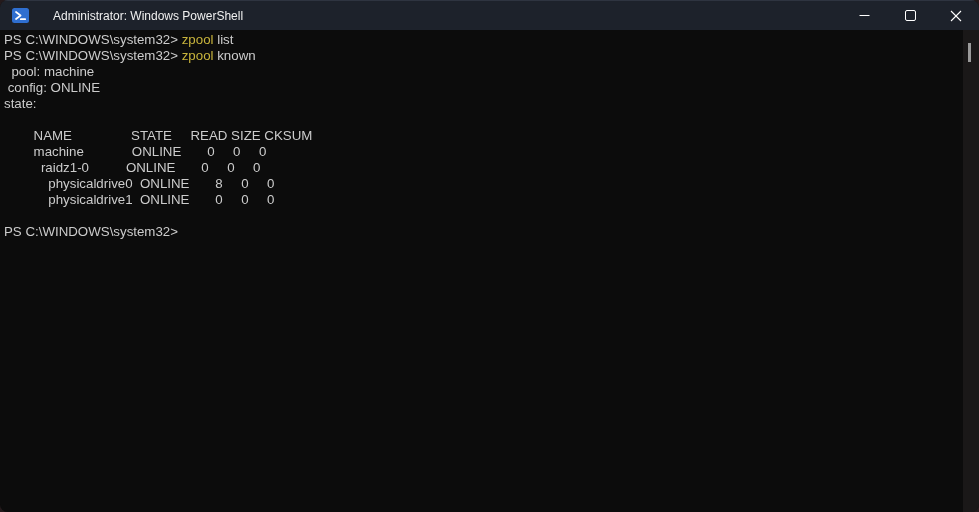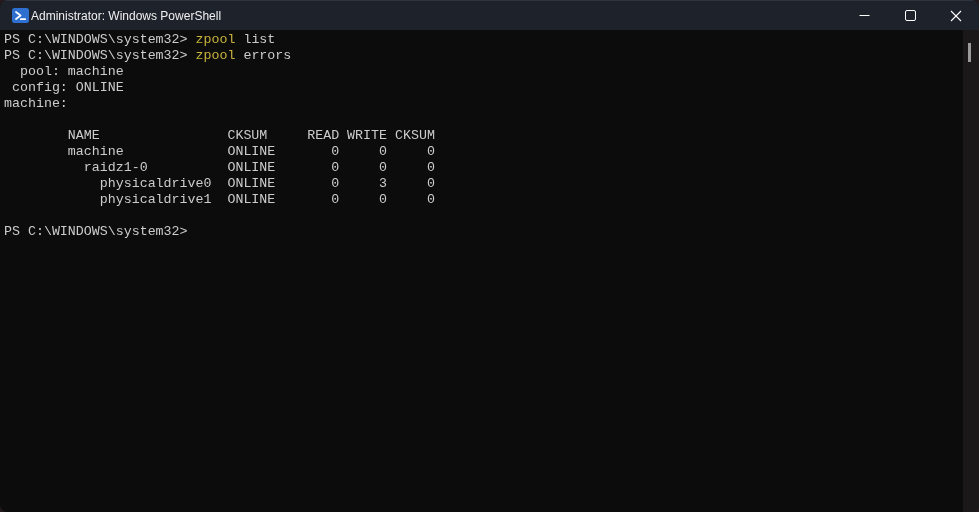--- a/index.html
+++ b/index.html
@@ -24,34 +24,34 @@
     box-shadow:inset 0 0 0 1px rgba(255,255,255,0.04);
   }
   .titlebar{
     height:30px;background:var(--titlebar-bg);
     border-top:1px solid var(--titlebar-border);
     display:flex;align-items:center;
   }
   .ps-icon{margin-left:12px;width:17px;height:15px;display:inline-flex;flex:0 0 auto;}
   .ps-icon rect{fill:var(--icon-blue);}
   .title{
-    margin-left:2px;color:var(--title-text);font-size:12px;line-height:30px;
+    margin-left:24px;color:var(--title-text);font-size:12px;line-height:30px;
     white-space:nowrap;
   }
   .controls{margin-left:auto;display:flex;height:100%;}
   .ctrl-btn{
     width:46px;height:100%;display:flex;align-items:center;justify-content:center;
     cursor:default;
   }
   .ctrl-btn svg{display:block;}
   .terminal{
     position:absolute;left:0;top:30px;right:16px;bottom:0;
     padding:2px 0 0 4px;
     background:var(--terminal-bg);
-    font-family:Liberation Mono, monospace;
+    font-family:Liberation Sans, sans-serif;
     font-size:13.3px;line-height:16px;color:var(--foreground);
     overflow:hidden;
   }
   .line{height:16px;white-space:pre;}
   .c-cmd{color:var(--command-yellow);}
   .scrollbar-track{
     position:absolute;top:30px;right:0;width:16px;bottom:0;
     background:var(--scrollbar-track);
   }
   .scrollbar-thumb{
@@ -89,29 +89,29 @@
           <line x1="1" y1="1" x2="11" y2="11" stroke="#ffffff" stroke-width="1.1"></line>
           <line x1="11" y1="1" x2="1" y2="11" stroke="#ffffff" stroke-width="1.1"></line>
         </svg>
       </div>
     </div>
   </div>
 
   <div class="terminal">
     <div>
         <div class="line"><span>PS C:\WINDOWS\system32&gt; </span><span class="c-cmd">zpool</span><span> list</span></div>
-        <div class="line"><span>PS C:\WINDOWS\system32&gt; </span><span class="c-cmd">zpool</span><span> errors</span></div>
+        <div class="line"><span>PS C:\WINDOWS\system32&gt; </span><span class="c-cmd">zpool</span><span> known</span></div>
         <div class="line"><span>  pool: machine</span></div>
         <div class="line"><span> config: ONLINE</span></div>
-        <div class="line"><span>machine:</span></div>
+        <div class="line"><span>state:</span></div>
         <div class="line"></div>
-        <div class="line"><span>        NAME                CKSUM     READ WRITE CKSUM</span></div>
+        <div class="line"><span>        NAME                STATE     READ SIZE CKSUM</span></div>
         <div class="line"><span>        machine             ONLINE       0     0     0</span></div>
         <div class="line"><span>          raidz1-0          ONLINE       0     0     0</span></div>
-        <div class="line"><span>            physicaldrive0  ONLINE       0     3     0</span></div>
+        <div class="line"><span>            physicaldrive0  ONLINE       8     0     0</span></div>
         <div class="line"><span>            physicaldrive1  ONLINE       0     0     0</span></div>
         <div class="line"></div>
         <div class="line"><span>PS C:\WINDOWS\system32&gt; </span></div>
       </div>
   </div>
 
   <div class="scrollbar-track">
     <div class="scrollbar-thumb"></div>
   </div>
 

